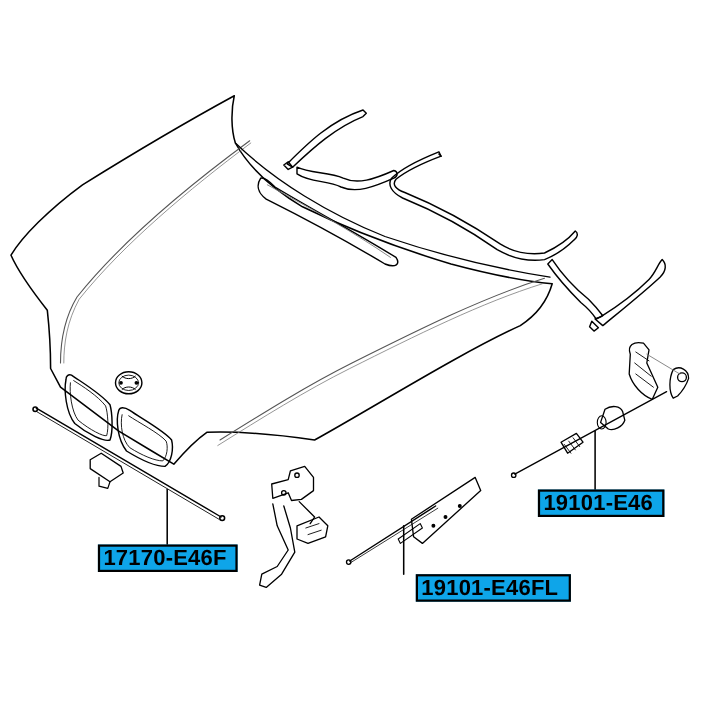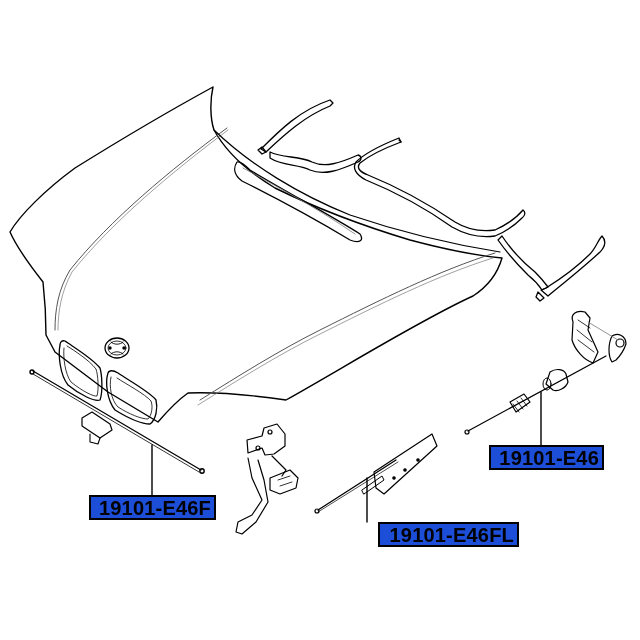--- a/index.html
+++ b/index.html
@@ -18,27 +18,27 @@
       position: absolute;
       left: 0;
       top: 0;
       width: 640px;
       height: 640px;
     }
     .part-label {
       position: absolute;
       box-sizing: border-box;
       border: 2px solid #000000;
-      background: #1d4ed8;
+      background: #0ea5e9;
       font-family: "Liberation Sans", sans-serif;
       font-weight: bold;
       font-size: 20px;
       line-height: 20px;
       color: #000000;
-      text-align: right;
+      text-align: left;
       padding: 1px 3px 0 3px;
       white-space: nowrap;
       letter-spacing: 0.2px;
       cursor: pointer;
     }
     #label-e46f  { left: 89px;  top: 495px; width: 127px; height: 25px; }
     #label-e46fl { left: 330px; top: 522px; width: 141px; height: 25px; margin-left: 48px; }
     #label-e46   { left: 489px; top: 445px; width: 115px; height: 25px; }
   </style>
 </head>
@@ -162,19 +162,19 @@
         <path d="M550,372 C556,368 564,369 566,374 L568,382 C566,388 558,392 553,390 L546,384 Z"></path>
         <ellipse cx="547" cy="384" rx="4" ry="6" stroke-width="1"></ellipse>
         <path d="M510,402 L524,394 L530,402 L516,412 Z"></path>
         <path d="M513,404 L519,412 M517,401 L523,409 M521,398 L527,406" stroke-width="0.8"></path>
         <circle cx="467" cy="432" r="2"></circle>
       </g>
       <line x1="541" y1="392" x2="541" y2="445" stroke-width="1.4"></line>
     </g>
   </svg>
 
-  <div class="part-label" id="label-e46f">19101-E46F</div>
+  <div class="part-label" id="label-e46f">17170-E46F</div>
 
   <div class="part-label" id="label-e46fl">19101-E46FL</div>
 
   <div class="part-label" id="label-e46">19101-E46</div>
 
 </div>
 
 </body></html>

